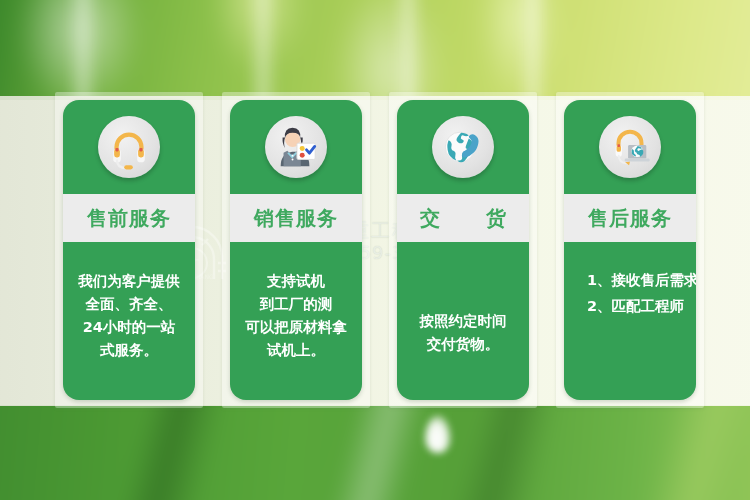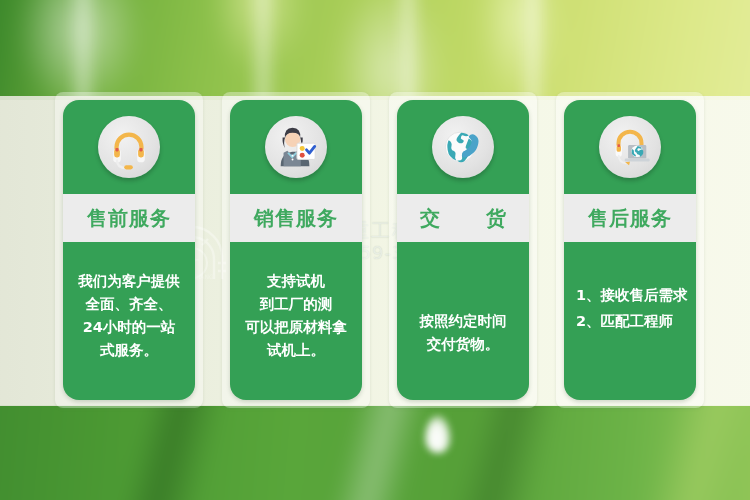--- a/index.html
+++ b/index.html
@@ -78,21 +78,21 @@
     letter-spacing: 2px;
   }
   .wm-line1 { font-size: 19px; line-height: 23px; white-space: nowrap; }
   .wm-line2 { font-size: 18px; line-height: 22px; white-space: nowrap; letter-spacing: 1px; }
 
   
   .cards { position: absolute; left: 0; top: 0; width: 750px; height: 500px; }
   .card-frame {
     position: absolute; top: 92px; width: 148px; height: 316px;
     background: rgba(255,255,255,.34);
-    border-radius: 8px;
+    border-radius: 2px;
     box-shadow: 0 1px 3px rgba(110,130,100,.18);
   }
   .card {
     position: absolute; left: 8px; top: 8px; width: 132px; height: 300px;
     background: #34a055;
     border-radius: 16px;
     overflow: hidden;
     box-shadow: 0 2px 4px rgba(60,90,55,.22);
     display: flex; flex-direction: column;
   }
@@ -116,21 +116,21 @@
   }
   .title-band .t.spaced { letter-spacing: 13px; padding-left: 13px; }
   .body-zone {
     flex: 1; padding: 28px 10px 0 10px;
     display: flex; flex-direction: column; align-items: center;
   }
   .body-zone .line {
     color: #ffffff; font-size: 14.5px; line-height: 23px;
     font-weight: bold; text-align: center; white-space: nowrap;
   }
-  .body-zone.left { align-items: flex-start; padding-left: 12px; padding-top: 40px; }
+  .body-zone.left { align-items: flex-start; padding-left: 12px; padding-top: 25px; margin-left: 11px; }
   .body-zone.left .line { text-align: left; font-size: 14.5px; line-height: 26px; }
   .body-zone.mid3 { padding-top: 40px; margin-top: 28px; }
 </style>
 </head>
 <body>
 
 <div id="stage">
 
   <div class="bg-layer bg-top">
     <div class="paint"></div>

